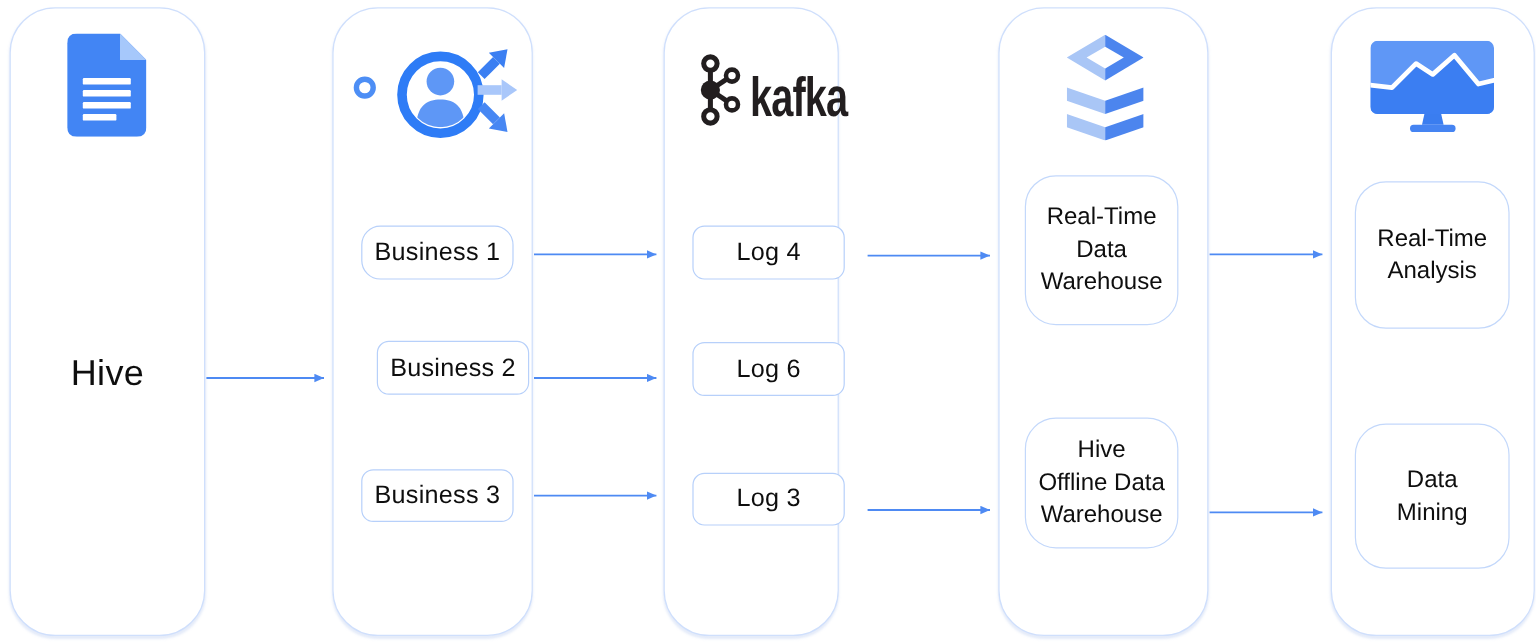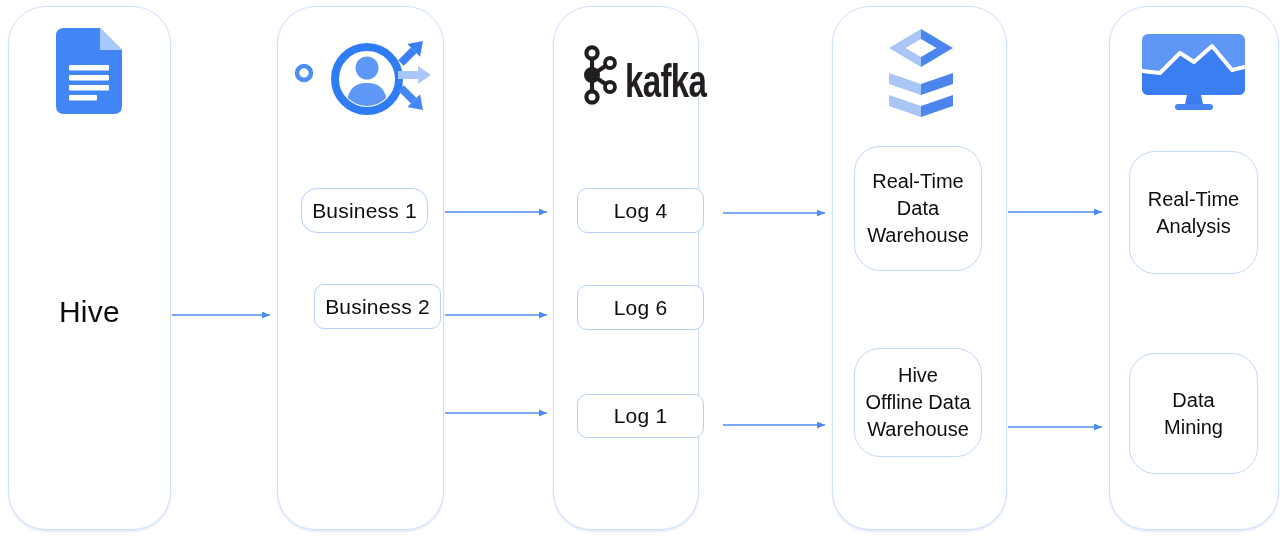--- a/index.html
+++ b/index.html
@@ -80,20 +80,23 @@
           <path d="M18,-9 L31,0 L18,9 Z"></path>
         </g>
       </svg>
     </div>
     <div class="node" style="left:23px;top:181px;width:127px;height:45px;border-radius:16px;">
       <span>Business 1</span>
     </div>
     <div class="node" style="left:23px;top:277px;width:127px;height:45px;margin-left:13px;">
       <span>Business 2</span>
     </div>
+    <div class="node" style="left:23px;top:384px;width:127px;height:44px;">
+      <span>Business 3</span>
+    </div>
   </div>
 
   <div class="panel p3">
     <div class="icon-wrap" style="left:26px;top:36px;">
       <svg width="150" height="66" viewBox="0 0 150 66">
         <g stroke="#221e1f" stroke-width="4.2">
           <line x1="12" y1="10" x2="12" y2="54"></line>
           <line x1="12" y1="32" x2="30" y2="20"></line>
           <line x1="12" y1="32" x2="30" y2="44"></line>
         </g>
@@ -105,21 +108,21 @@
         <text transform="translate(45,54) scale(0.72,1)" x="0" y="0" font-family="Liberation Sans, sans-serif" font-size="46" font-weight="bold" letter-spacing="-1" fill="#221e1f">kafka</text>
       </svg>
     </div>
     <div class="node" style="left:23px;top:181px;width:127px;height:45px;">
       <span>Log 4</span>
     </div>
     <div class="node" style="left:23px;top:278px;width:127px;height:45px;">
       <span>Log 6</span>
     </div>
     <div class="node" style="left:23px;top:387px;width:127px;height:44px;">
-      <span>Log 1</span>
+      <span>Log 3</span>
     </div>
   </div>
 
   <div class="panel p4">
     <div class="icon-wrap" style="left:56px;top:22px;">
       <svg width="64" height="88" viewBox="0 0 64 88">
         <path d="M32,0 L0,19 L32,38 Z" fill="#a9c6f6"></path>
         <path d="M32,0 L64,19 L32,38 Z" fill="#4c85ee"></path>
         <path d="M32,10 L47.5,19 L32,28 L16.5,19 Z" fill="#ffffff"></path>
         <path d="M0,44 L32,55 L32,66 L0,55 Z" fill="#a9c6f6"></path>

